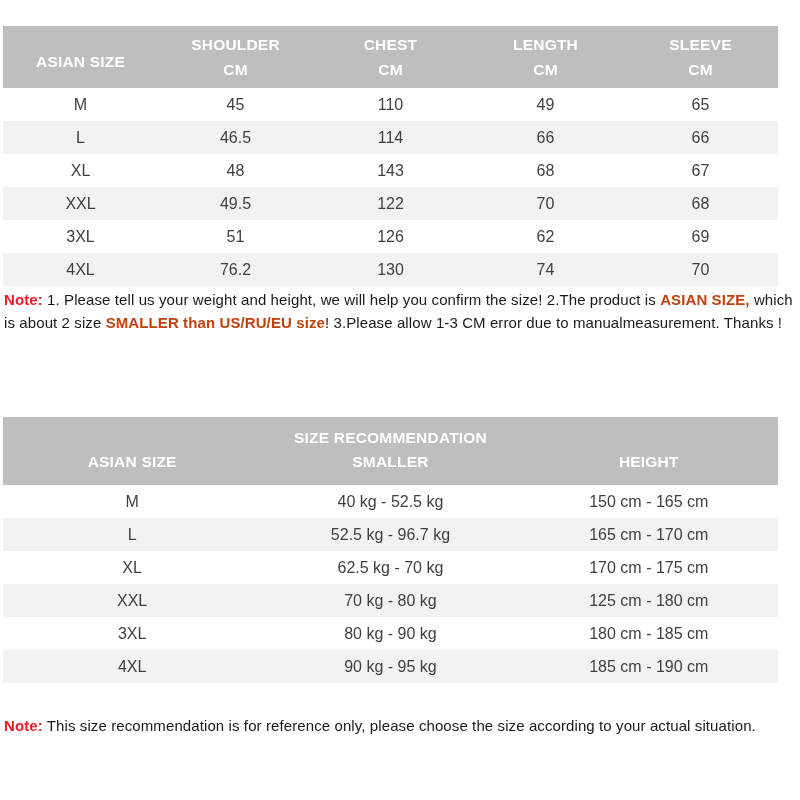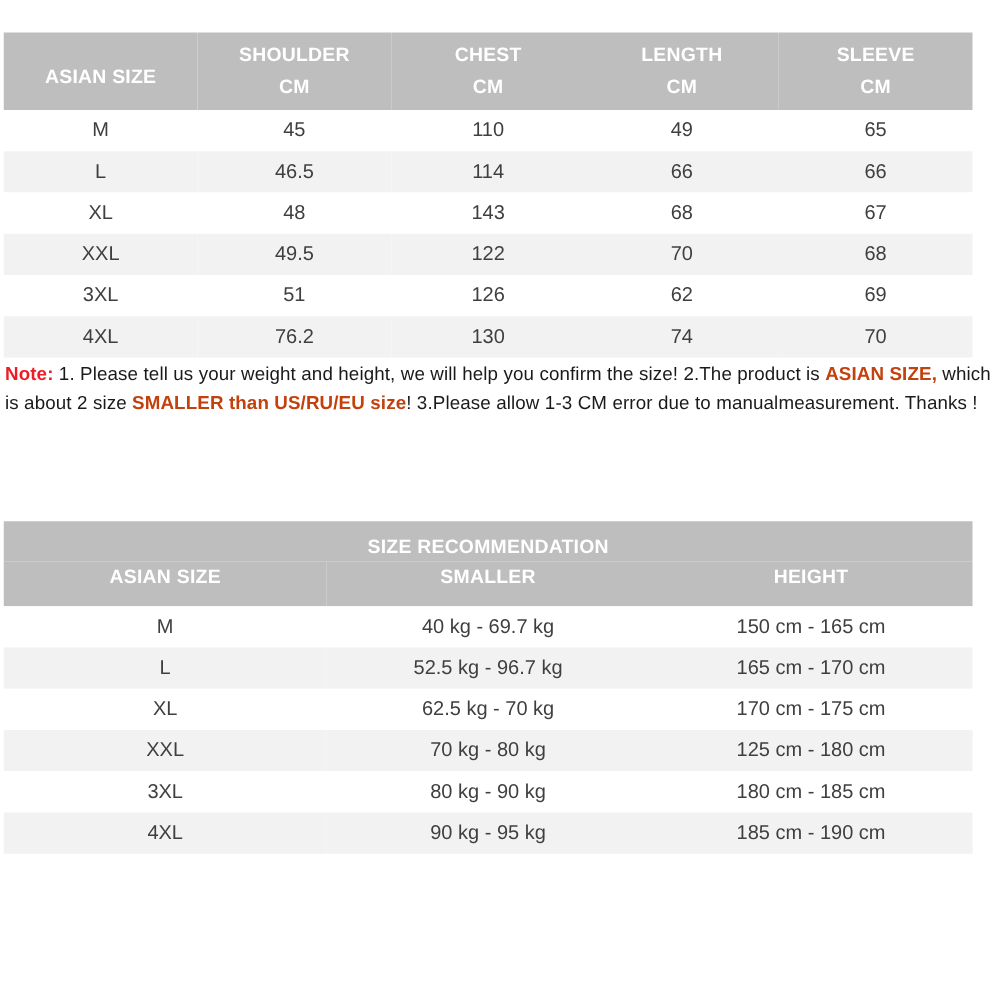--- a/index.html
+++ b/index.html
@@ -229,21 +229,21 @@
       </tr>
       <tr class="hdr-band hdr-cols">
         <th>ASIAN SIZE</th>
         <th>SMALLER</th>
         <th>HEIGHT</th>
       </tr>
     </thead>
     <tbody>
       <tr class="row-plain">
         <td>M</td>
-        <td>40 kg - 69.7 kg</td>
+        <td>40 kg - 52.5 kg</td>
         <td>150 cm - 165 cm</td>
       </tr>
       <tr class="row-alt">
         <td>L</td>
         <td>52.5 kg - 96.7 kg</td>
         <td>165 cm - 170 cm</td>
       </tr>
       <tr class="row-plain">
         <td>XL</td>
         <td>62.5 kg - 70 kg</td>
@@ -260,14 +260,17 @@
         <td>180 cm - 185 cm</td>
       </tr>
       <tr class="row-alt">
         <td>4XL</td>
         <td>90 kg - 95 kg</td>
         <td>185 cm - 190 cm</td>
       </tr>
     </tbody>
   </table>
 
+  <div class="note" style="top:714px;">
+    <span class="lbl">Note:</span><span> This size recommendation is for reference only, please choose the size according to your actual situation.</span>
+  </div>
 
 </div>
 
 </body></html>

